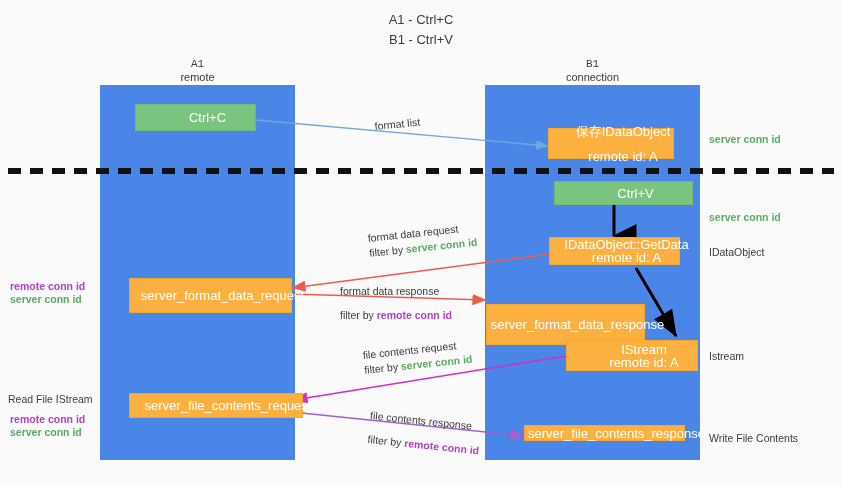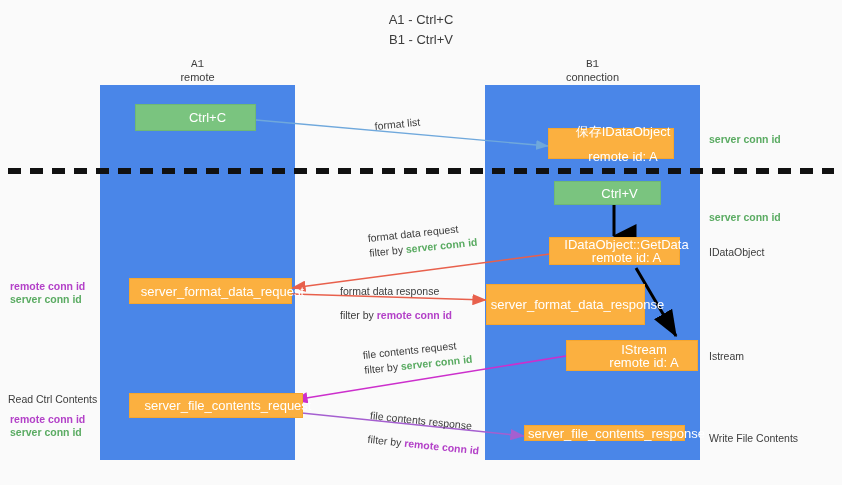--- a/index.html
+++ b/index.html
@@ -113,43 +113,43 @@
 
     <line x1="566" y1="356" x2="294" y2="400" stroke="#cc2fcc" stroke-width="1.6" marker-end="url(#ah-mag)"></line>
 
     <line x1="292" y1="412" x2="524" y2="436" stroke="#a55fd0" stroke-width="1.6" marker-end="url(#ah-pur)"></line>
   </svg>
 
   <div class="abs box green" style="left:135px;top:104px;width:121px;height:27px;">
     <span class="inner">Ctrl+C</span>
   </div>
 
-  <div class="abs box orange" style="left:129px;top:278px;width:163px;height:26px;">
+  <div class="abs box orange" style="left:129px;top:278px;width:163px;height:35px;">
     <span class="inner">server_format_data_request</span>
   </div>
 
   <div class="abs box orange" style="left:129px;top:393px;width:174px;height:25px;">
     <span class="inner">server_file_contents_request</span>
   </div>
 
   <div class="abs box orange" style="left:548px;top:128px;width:126px;height:31px;flex-direction:column;gap:12px;">
     <span>保存IDataObject</span>
     <span>remote id: A</span>
   </div>
 
-  <div class="abs box green" style="left:554px;top:181px;width:107px;height:24px;">
+  <div class="abs box green" style="left:554px;top:181px;width:139px;height:24px;">
     <span class="inner">Ctrl+V</span>
   </div>
 
   <div class="abs box orange" style="left:549px;top:237px;width:131px;height:28px;flex-direction:column;">
     <span>IDataObject::GetData</span>
     <span>remote id: A</span>
   </div>
 
-  <div class="abs box orange" style="left:486px;top:284px;width:159px;height:41px;text-align:right;">
+  <div class="abs box orange" style="left:486px;top:304px;width:159px;height:41px;text-align:right;">
     <span class="inner">server_format_data_response</span>
   </div>
 
   <div class="abs box orange" style="left:566px;top:340px;width:132px;height:31px;flex-direction:column;">
     <span>IStream</span>
     <span>remote id: A</span>
   </div>
 
   <div class="abs box orange" style="left:524px;top:425px;width:161px;height:16px;">
     <span class="inner">server_file_contents_response</span>
@@ -189,17 +189,17 @@
 
   <div class="abs srvlbl" style="left:709px;top:132px;">server conn id</div>
   <div class="abs srvlbl" style="left:709px;top:210px;">server conn id</div>
   <div class="abs sidelbl" style="left:709px;top:245px;">IDataObject</div>
   <div class="abs sidelbl" style="left:709px;top:349px;">Istream</div>
   <div class="abs sidelbl" style="left:709px;top:431px;">Write File Contents</div>
 
   <div class="abs rmtlbl" style="left:10px;top:279px;">remote conn id</div>
   <div class="abs srvlbl" style="left:10px;top:292px;">server conn id</div>
 
-  <div class="abs sidelbl" style="left:8px;top:392px;">Read Ctrl Contents</div>
+  <div class="abs sidelbl" style="left:8px;top:392px;">Read File IStream</div>
   <div class="abs rmtlbl" style="left:10px;top:412px;">remote conn id</div>
   <div class="abs srvlbl" style="left:10px;top:425px;">server conn id</div>
 
 </div>
 
 </body></html>

